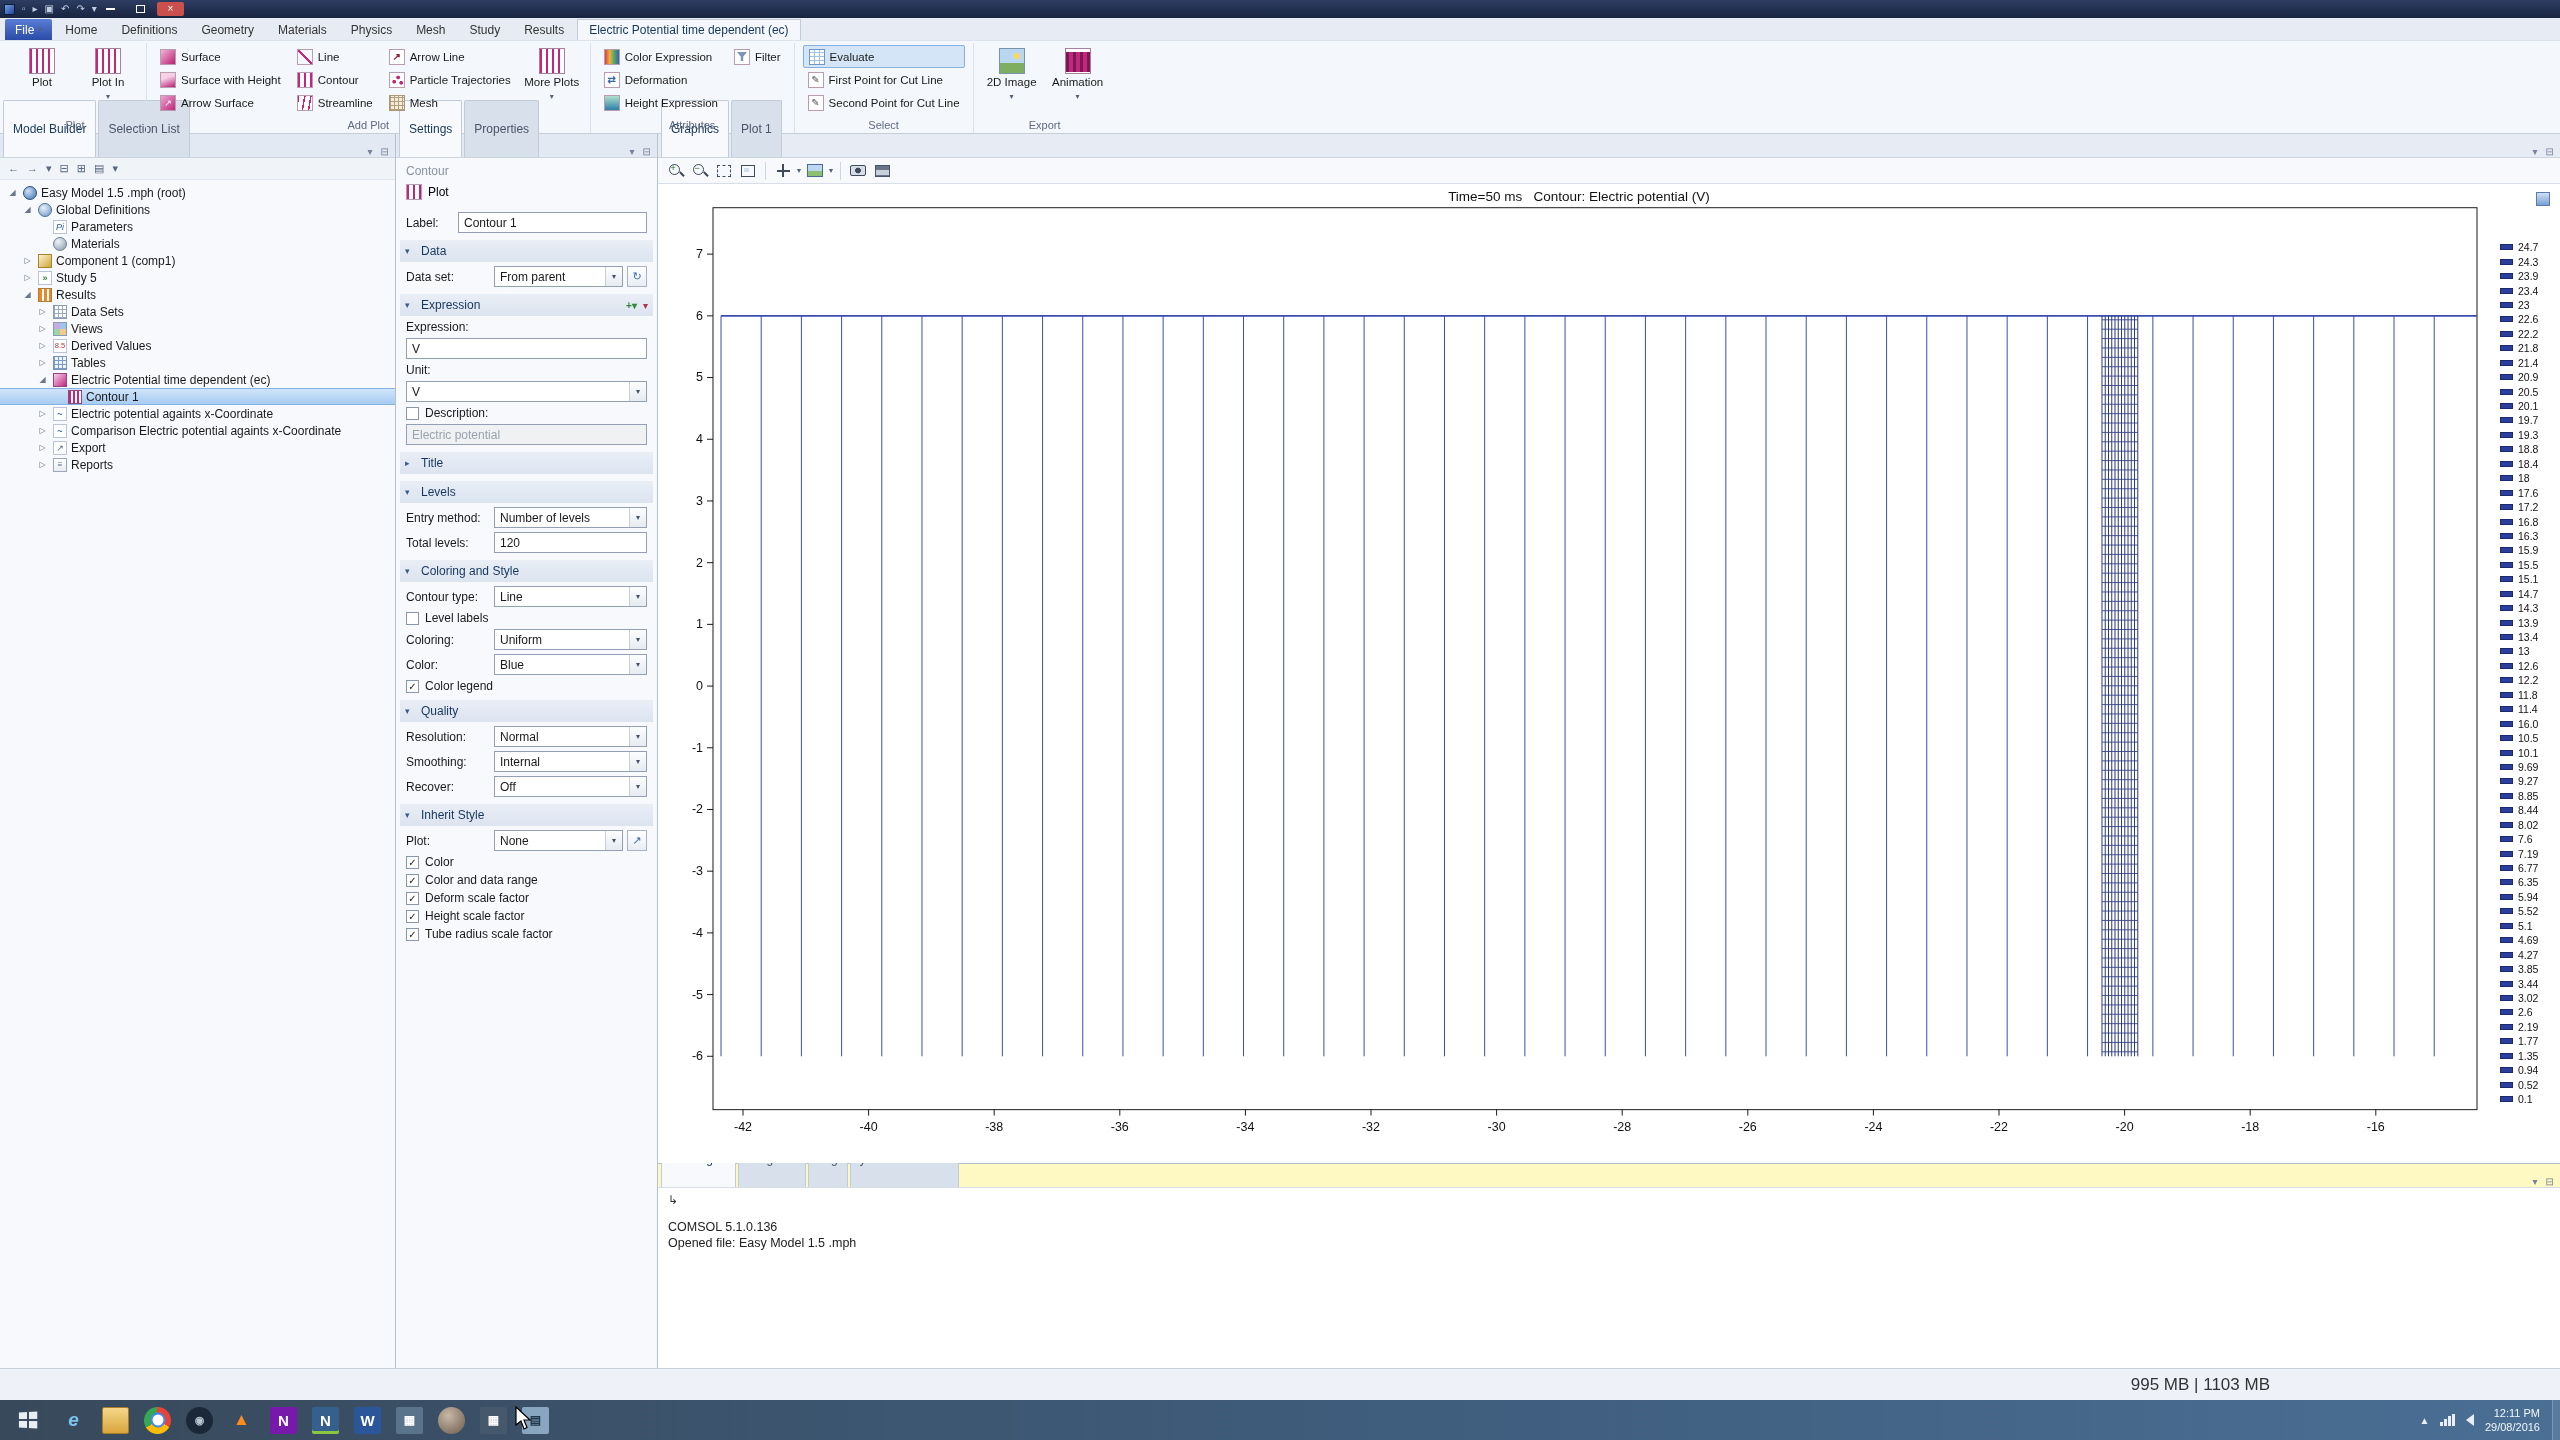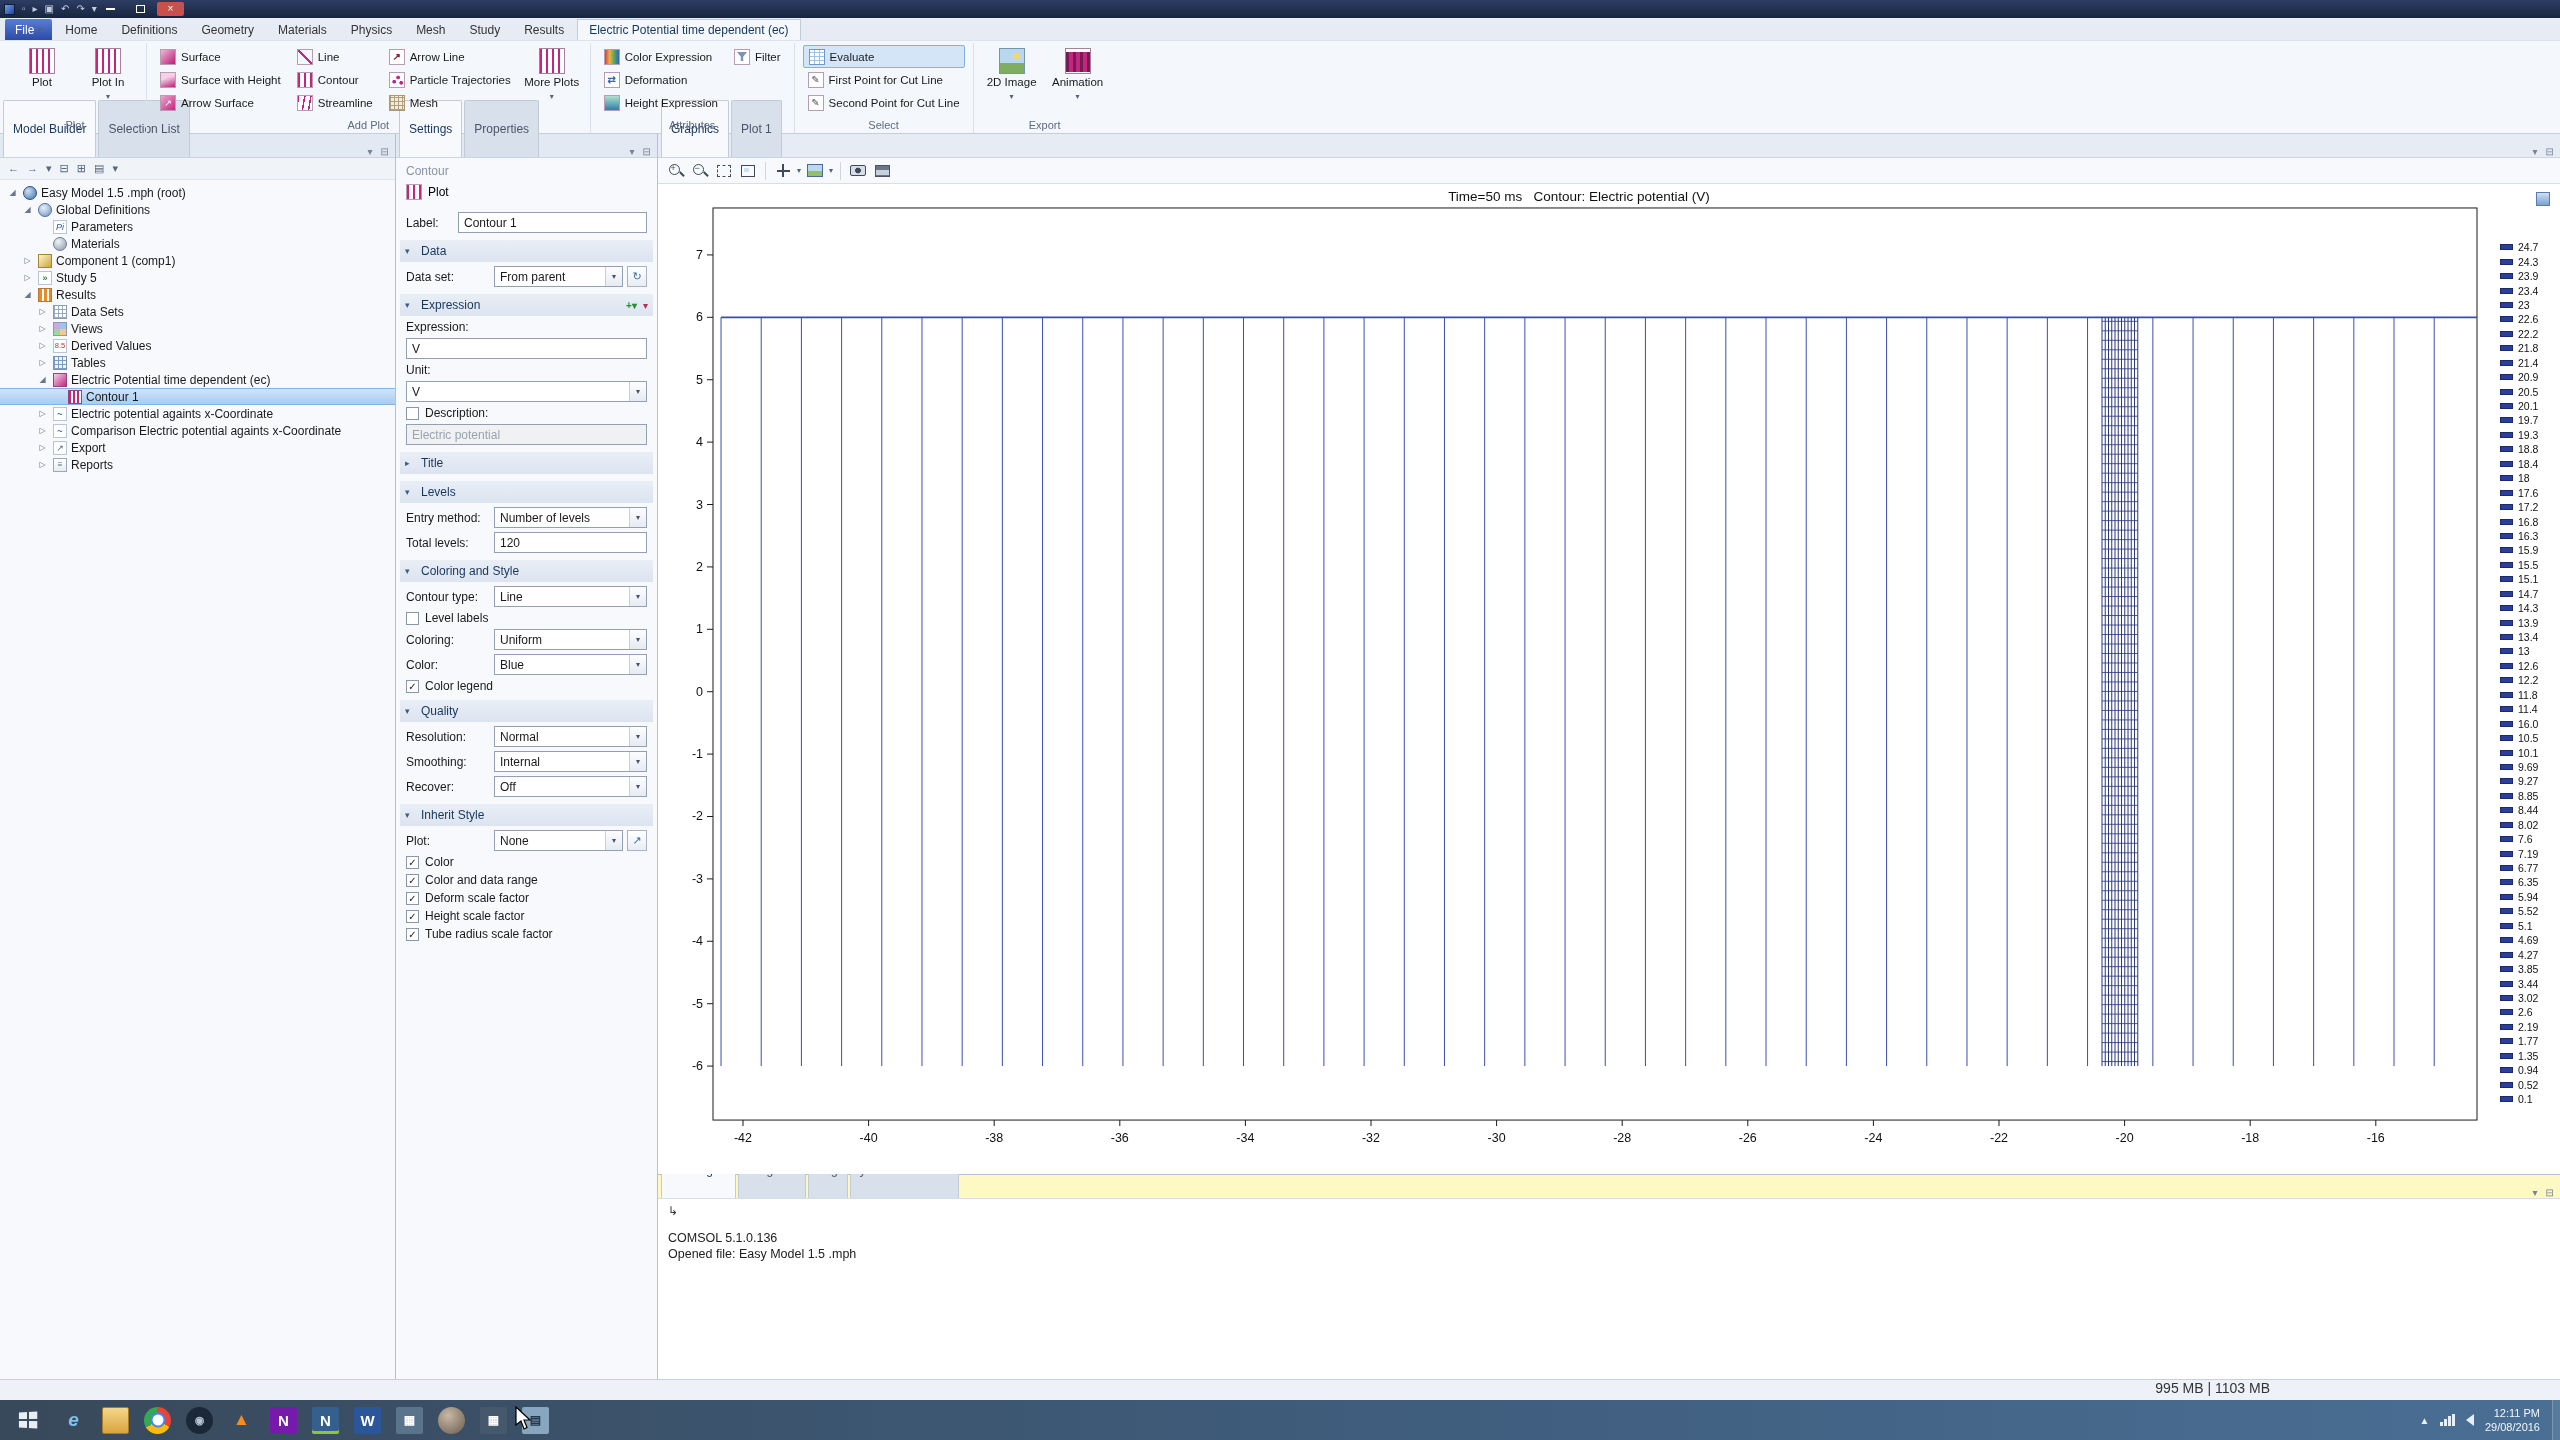--- a/index.html
+++ b/index.html
@@ -132,21 +132,21 @@
 .legend-row{height:14.45px;display:flex;align-items:center;gap:5px}
 .legend-dash{width:13px;height:6px;background:#2c3e9c;border:1px solid #1b2a6e;flex:0 0 auto}
 .legend-val{font-size:10.5px;color:#111;white-space:nowrap}
 
 .messages{height:205px;flex:0 0 auto;border-top:1px solid #b6c0ce;display:flex;flex-direction:column;background:#fff}
 .msg-tabs{height:24px;flex:0 0 auto;background:#fef9c3;display:flex;align-items:flex-end;gap:2px;padding:0 3px;border-bottom:1px solid #d8dee8}
 .msg-body{flex:1;padding:5px 10px;font-size:12.5px;color:#222}
 .msg-ptr{font-size:12px;color:#333;display:block;margin-bottom:12px}
 .msg-line{line-height:16px}
 
-.statusbar{height:21px;flex:0 0 auto;background:#eef2f8;border-top:1px solid #c8d0dc;display:flex;justify-content:flex-end;font-size:14px;color:#333;padding-right:290px}
+.statusbar{height:32px;flex:0 0 auto;background:#eef2f8;border-top:1px solid #c8d0dc;display:flex;align-items:center;justify-content:flex-end;font-size:17px;color:#333;padding-right:290px}
 
 .taskbar{height:40px;flex:0 0 auto;background:linear-gradient(90deg,#38495b,#3f5d7d 55%,#4a6f94);display:flex;align-items:center;color:#fff}
 .tb-start{width:54px;height:40px;display:grid;place-items:center;flex:0 0 auto}
 .winflag{width:19px;height:16px;display:grid;grid-template-columns:1fr 1fr;grid-template-rows:1fr 1fr;gap:2px;transform:perspective(40px) rotateY(-16deg)}
 .winflag div{background:#e9eef5}
 .tb-icons{display:flex;gap:15px;align-items:center;padding-left:6px;flex:1}
 .tbi{width:27px;height:27px;border-radius:3px;display:grid;place-items:center;font-size:15px;font-weight:bold;color:#fff}
 .tbi-internet-explorer{color:#7cc4ef;font-style:italic;font-size:19px}
 .tbi-file-explorer{background:linear-gradient(#f5d78a,#d9a43c);border:1px solid #a87c24;border-radius:2px}
 .tbi-chrome{background:conic-gradient(#ea4335 0 33%,#fbbc05 0 66%,#34a853 0);border-radius:50%;position:relative}

